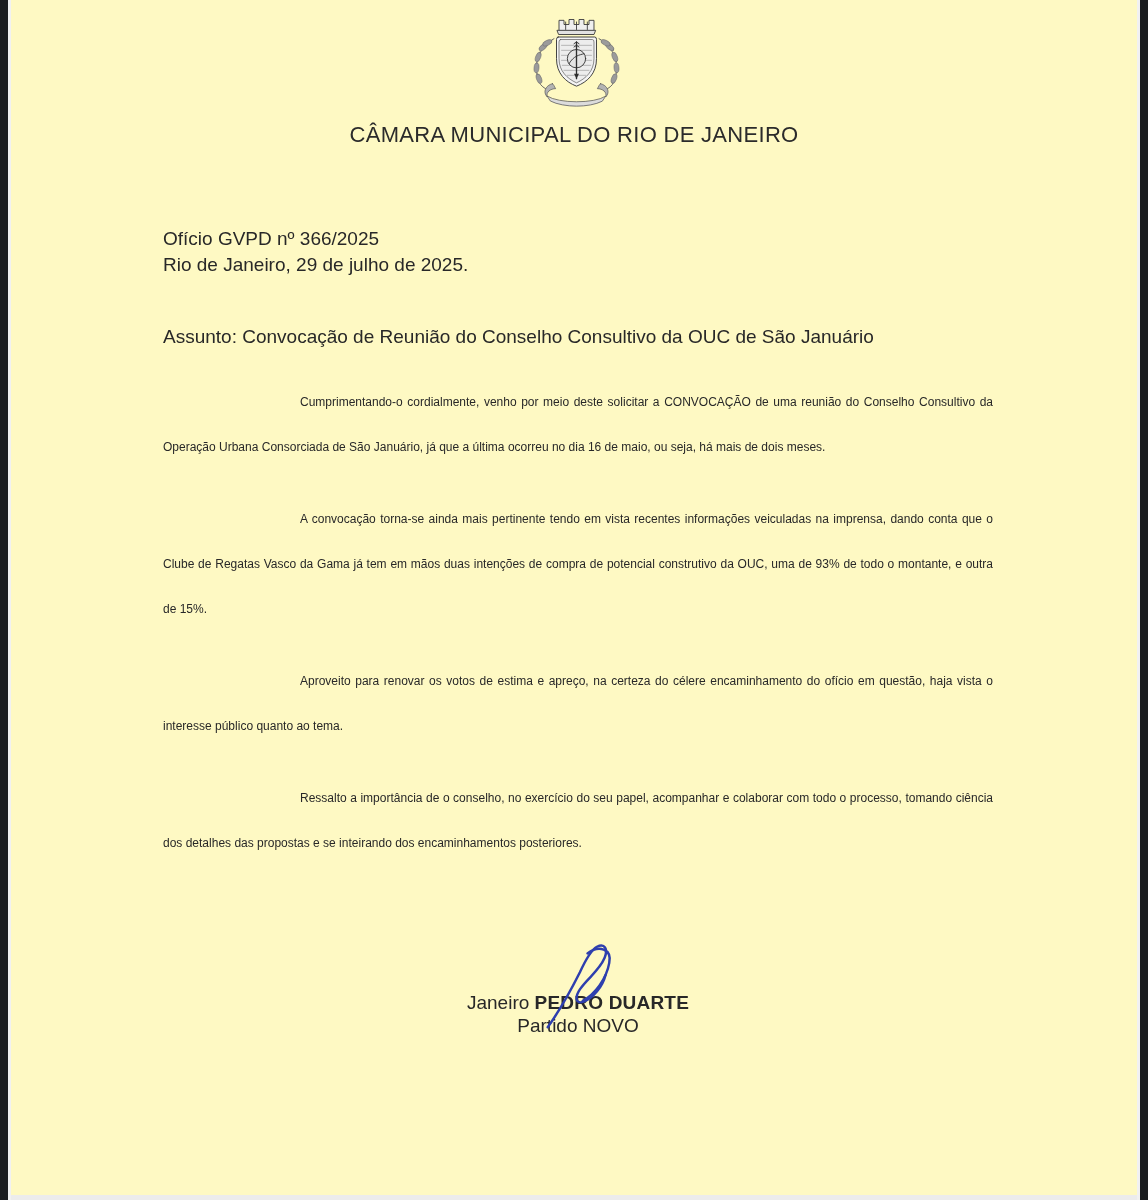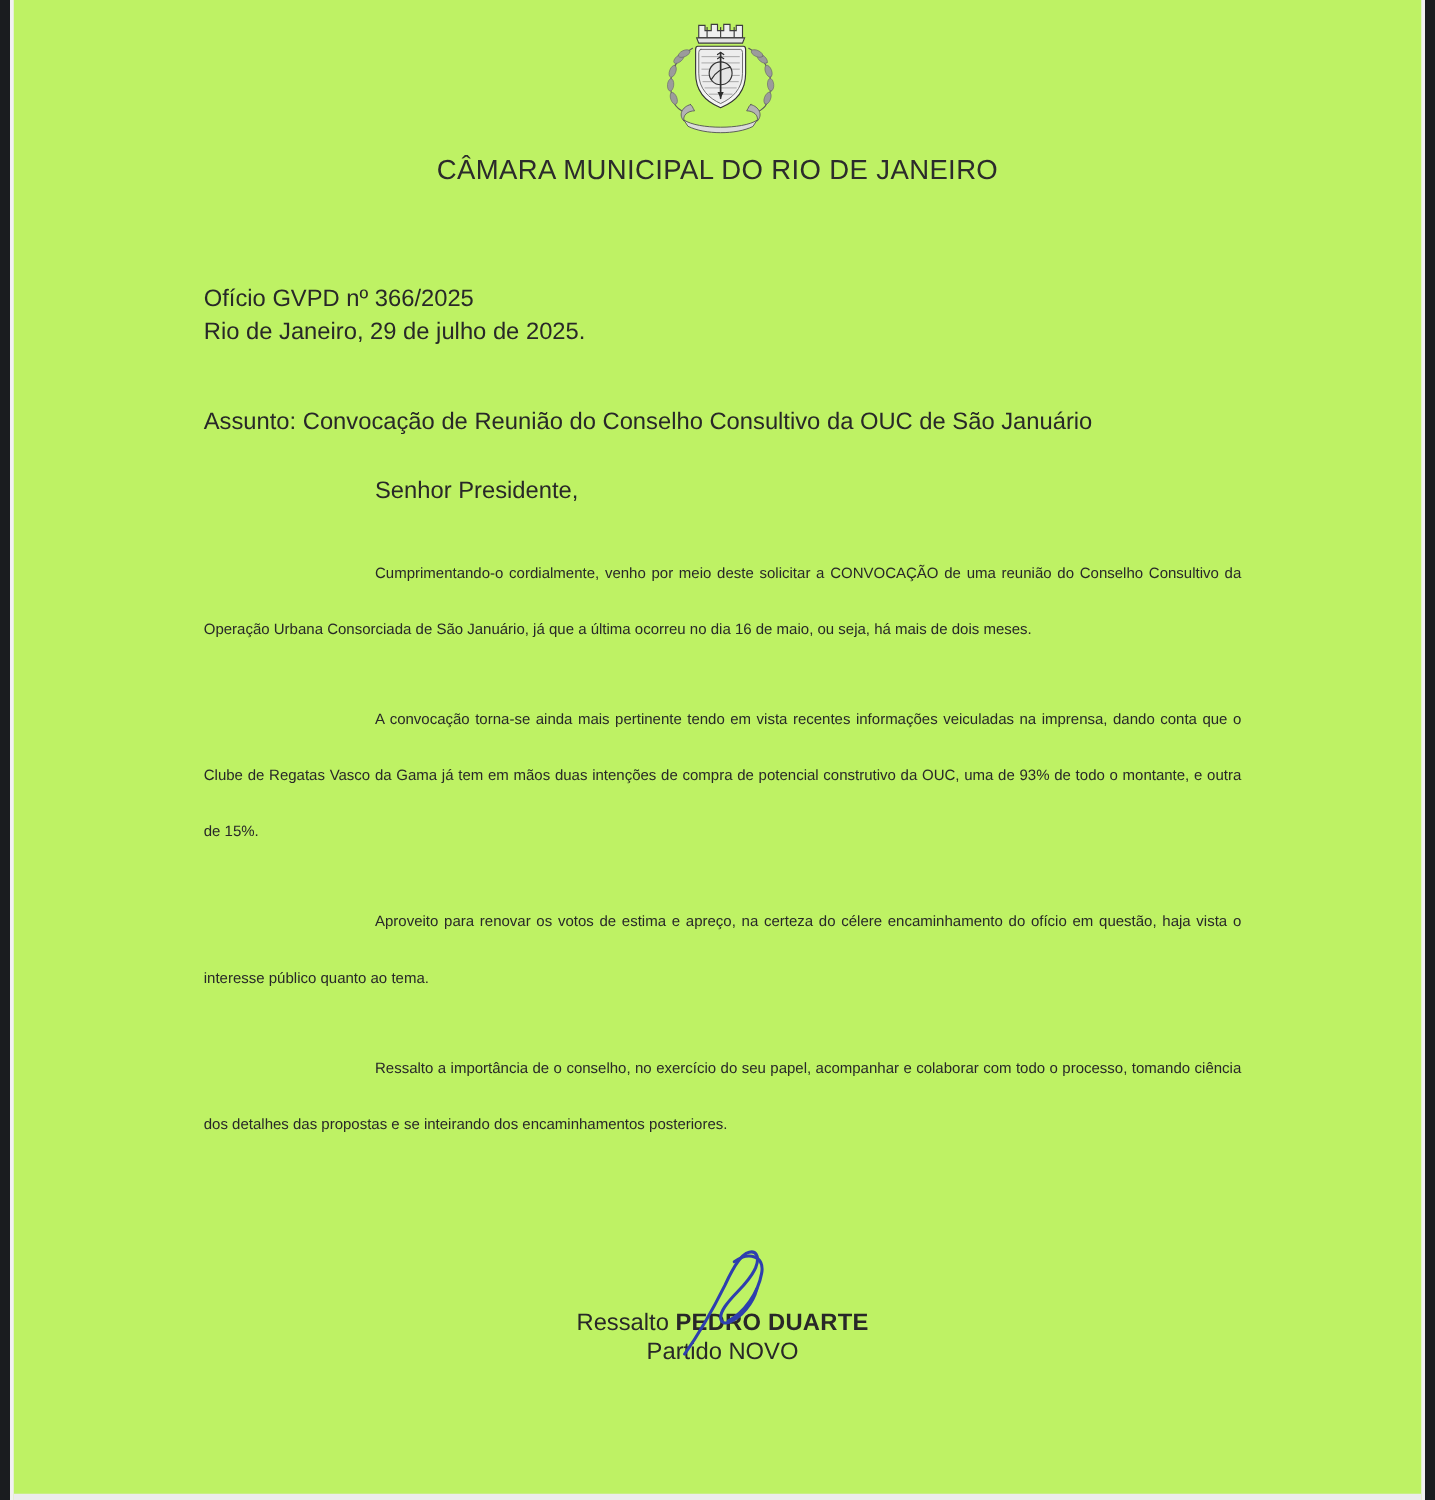--- a/index.html
+++ b/index.html
@@ -5,21 +5,21 @@
   * { margin:0; padding:0; box-sizing:border-box; }
   html,body { width:1148px; }
   body {
     background:#1a1c1f;
     font-family:"Liberation Sans","DejaVu Sans",sans-serif;
     color:#282828;
   }
   .stage { position:relative; width:1148px; height:1200px; overflow:hidden; }
   .page {
     position:absolute; top:0; bottom:0; left:8px; right:8px;
-    background:#bef264;
+    background:#fef9c3;
     border-left:3px solid #f1f1f1;
     border-right:3px solid #f1f1f1;
   }
   .page-bottom-strip {
     position:absolute; left:0; right:0; bottom:0; height:5px;
     background:#ececec;
   }
   .crest-wrap { margin-top:12px; text-align:center; }
   .crest-wrap svg { display:inline-block; }
   .org-title {
@@ -117,37 +117,36 @@
 
     <div class="content">
 
       <div class="ref-row">
         <span>Ofício GVPD nº 366/2025</span>
         <span>Rio de Janeiro, 29 de julho de 2025.</span>
       </div>
 
       <div class="subject">Assunto: Convocação de Reunião do Conselho Consultivo da OUC de São Januário</div>
 
-      <div class="salutation">Senhor Presidente,</div>
 
       <p class="para">Cumprimentando-o cordialmente, venho por meio deste solicitar a CONVOCAÇÃO de uma reunião do Conselho Consultivo da Operação Urbana Consorciada de São Januário, já que a última ocorreu no dia 16 de maio, ou seja, há mais de dois meses.</p>
       <p class="para">A convocação torna-se ainda mais pertinente tendo em vista recentes informações veiculadas na imprensa, dando conta que o Clube de Regatas Vasco da Gama já tem em mãos duas intenções de compra de potencial construtivo da OUC, uma de 93% de todo o montante, e outra de 15%.</p>
       <p class="para">Aproveito para renovar os votos de estima e apreço, na certeza do célere encaminhamento do ofício em questão, haja vista o interesse público quanto ao tema.</p>
       <p class="para">Ressalto a importância de o conselho, no exercício do seu papel, acompanhar e colaborar com todo o processo, tomando ciência dos detalhes das propostas e se inteirando dos encaminhamentos posteriores.</p>
 
 
       <div class="signature-block">
         <svg class="sig-scribble" viewBox="0 0 80 95" aria-hidden="true">
           <g fill="none" stroke="#2e3fae" stroke-width="2.6" stroke-linecap="round" stroke-linejoin="round">
             <path d="M8 90 C18 76 30 56 42 32 C47 21 53 9 60 5 C68 1 72 7 68 17 C62 31 50 38 42 50 C36 59 38 66 46 63 C56 59 66 47 69 35" stroke="#2e3fae"></path>
             <path d="M50 12 C62 3 76 7 73 22 C70 39 58 55 45 62" stroke="#2e3fae"></path>
           </g>
         </svg>
         <div class="sig-name-line">
-          <span>Ressalto </span><span class="bold">PEDRO DUARTE</span>
+          <span>Janeiro </span><span class="bold">PEDRO DUARTE</span>
         </div>
         <div class="sig-party-line">Partido NOVO</div>
       </div>
 
     </div>
 
     <div class="page-bottom-strip"></div>
   </div>
 </div>
 

